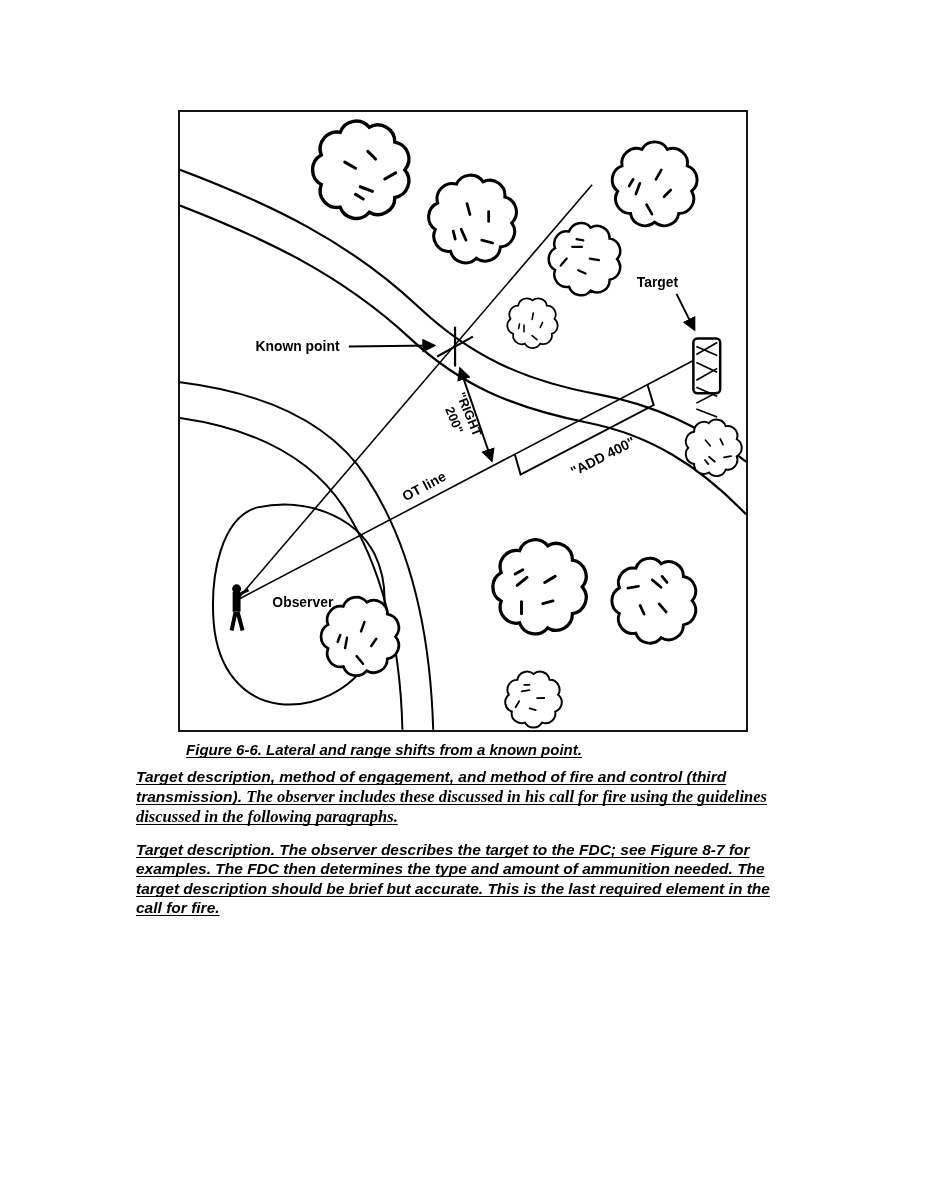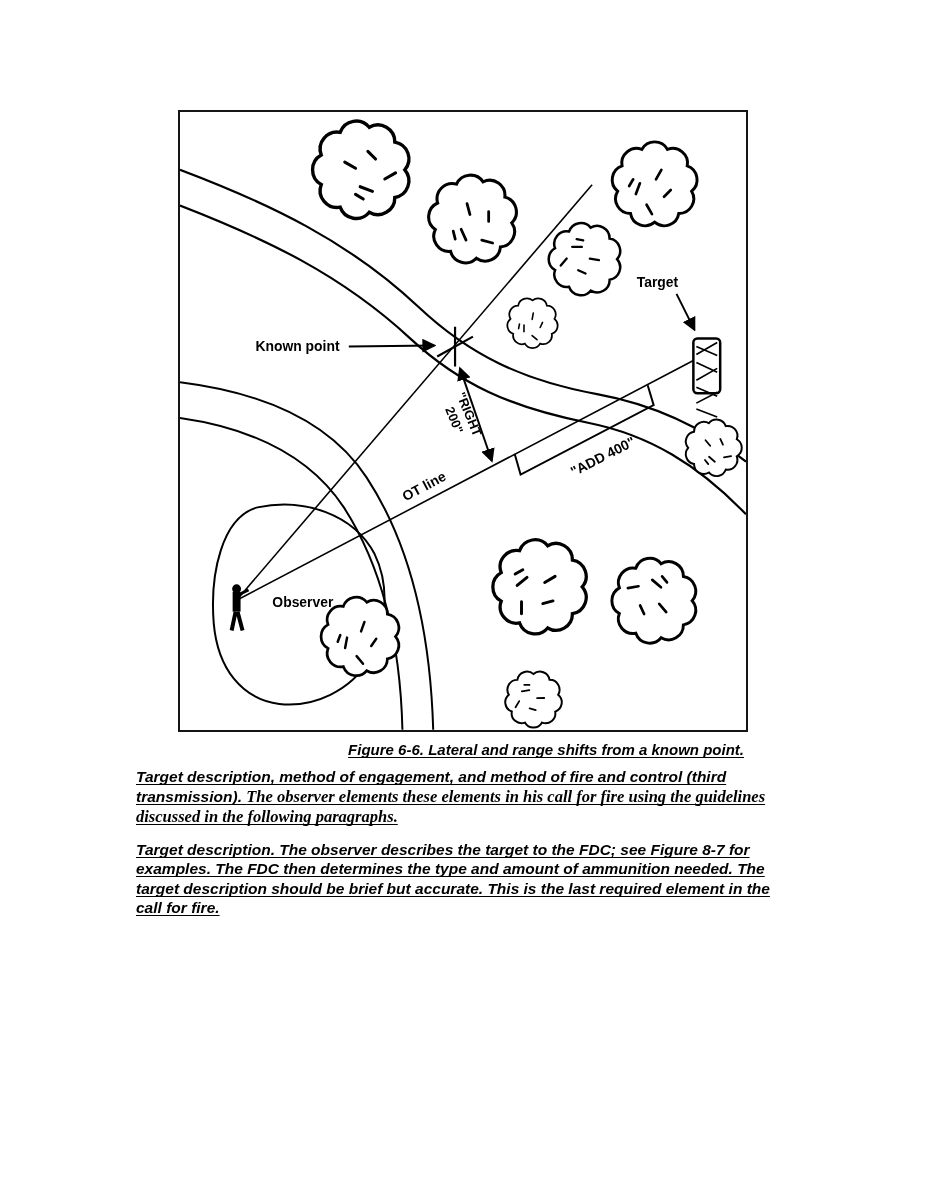--- a/index.html
+++ b/index.html
@@ -7,21 +7,21 @@
     position:relative; width:926px; height:1198px; background:#fff; overflow:hidden;
     font-family:"Liberation Sans", sans-serif; color:#000;
   }
   .figure-box {
     position:absolute; left:178px; top:110px; width:570px; height:622px;
     border:2px solid #151515; box-sizing:border-box; background:#fff;
   }
   .figure-box svg { width:100%; height:100%; display:block; }
 
   .caption {
-    position:absolute; left:8px; top:741px; width:736px; text-align:right;
+    position:absolute; left:16px; top:741px; width:736px; text-align:center;
     font:bold italic 15px "Liberation Sans", sans-serif;
     text-decoration:underline; text-decoration-thickness:1.4px;
     text-underline-offset:2px; text-decoration-skip-ink:none;
   }
   .text-block { position:absolute; left:136px; top:767px; width:658px; }
   .para {
     margin:0 0 13px 0;
     font:bold italic 15.5px "Liberation Sans", sans-serif;
     line-height:19.5px;
     text-decoration:underline; text-decoration-thickness:1.4px;
@@ -102,17 +102,17 @@
         <text class="lbl-s" x="0" y="13" text-anchor="middle">"RIGHT</text>
         <text class="lbl-s" x="0" y="29" text-anchor="middle">200"</text>
       </g>
       <text class="lbl" text-anchor="middle" transform="translate(428,351) rotate(-27)">"ADD 400"</text>
     </svg>
   </div>
 
   <div class="caption">Figure 6-6. Lateral and range shifts from a known point.</div>
 
   <div class="text-block">
-    <p class="para"><span>Target description, method of engagement, and method of fire and control (third transmission). </span><span class="serif">The observer elements these elements in his call for fire using the guidelines discussed in the following paragraphs.</span></p>
+    <p class="para"><span>Target description, method of engagement, and method of fire and control (third transmission). </span><span class="serif">The observer includes these discussed in his call for fire using the guidelines discussed in the following paragraphs.</span></p>
     <p class="para">Target description. The observer describes the target to the FDC; see Figure 8-7 for examples. The FDC then determines the type and amount of ammunition needed. The target description should be brief but accurate. This is the last required element in the call for fire.</p>
   </div>
 
 </div>
 
 </body></html>

